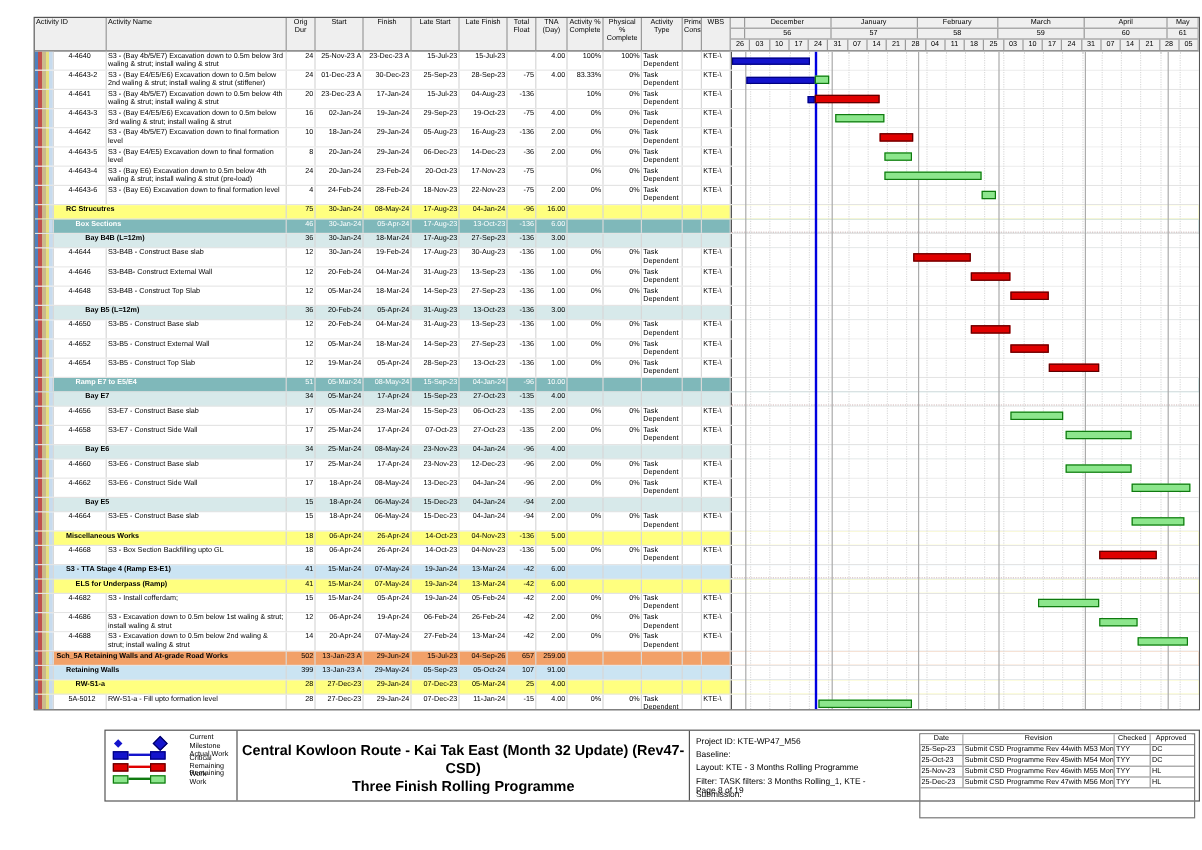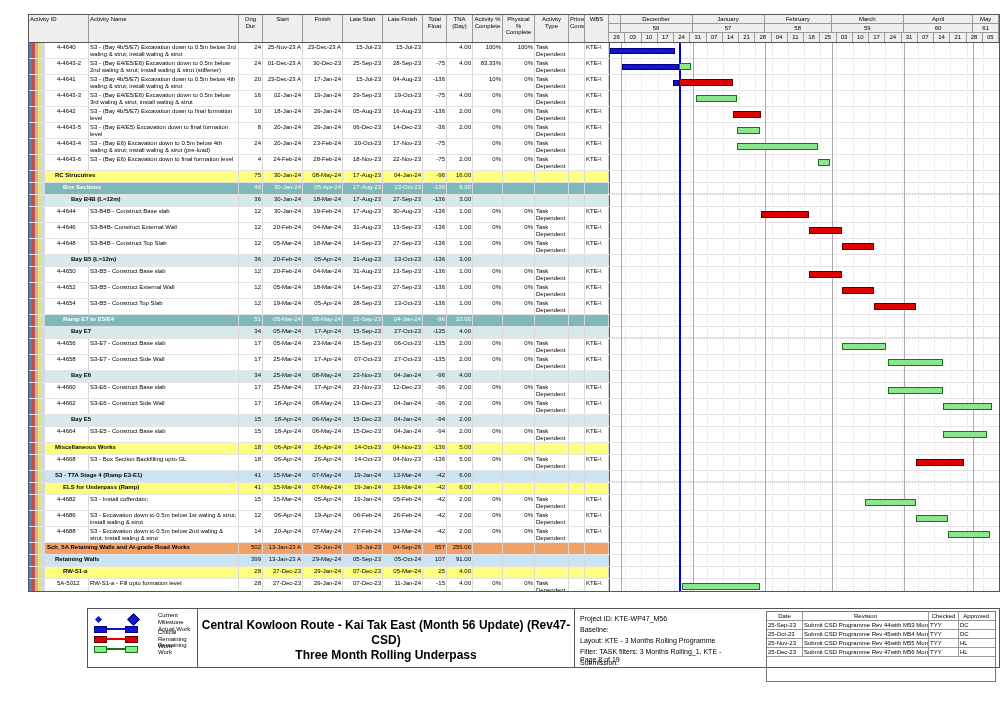--- a/index.html
+++ b/index.html
@@ -936,22 +936,22 @@
         <div class="leg-item leg-remaining">
           <span class="leg-ic">
             <span class="cap"></span>
             <span class="lin"></span>
             <span class="cap"></span>
           </span>
           <span class="leg-label">Remaining Work</span>
         </div>
       </div>
     <div class="f-title">
-      <div class="t1">Central Kowloon Route - Kai Tak East (Month 56 Update) (Rev47- CSD)</div>
-      <div class="t2">Three Month Rolling Underpass</div>
+      <div class="t1">Central Kowloon Route - Kai Tak East (Month 32 Update) (Rev47- CSD)</div>
+      <div class="t2">Three Finish Rolling Programme</div>
     </div>
     <div class="f-info">
       <div class="info-line">Project ID: KTE-WP47_M56</div>
       <div class="info-line">Baseline:</div>
       <div class="info-line">Layout: KTE - 3 Months Rolling Programme</div>
       <div class="info-line">Filter: TASK filters: 3 Months Rolling_1, KTE - Submission.</div>
       <div class="page-label">Page 8 of 19</div>
       <div class="rev-table">
           <div class="rev-row rev-head">
             <div class="rev-cell" style="width: 36px; flex: 0 0 36px;">Date</div>

